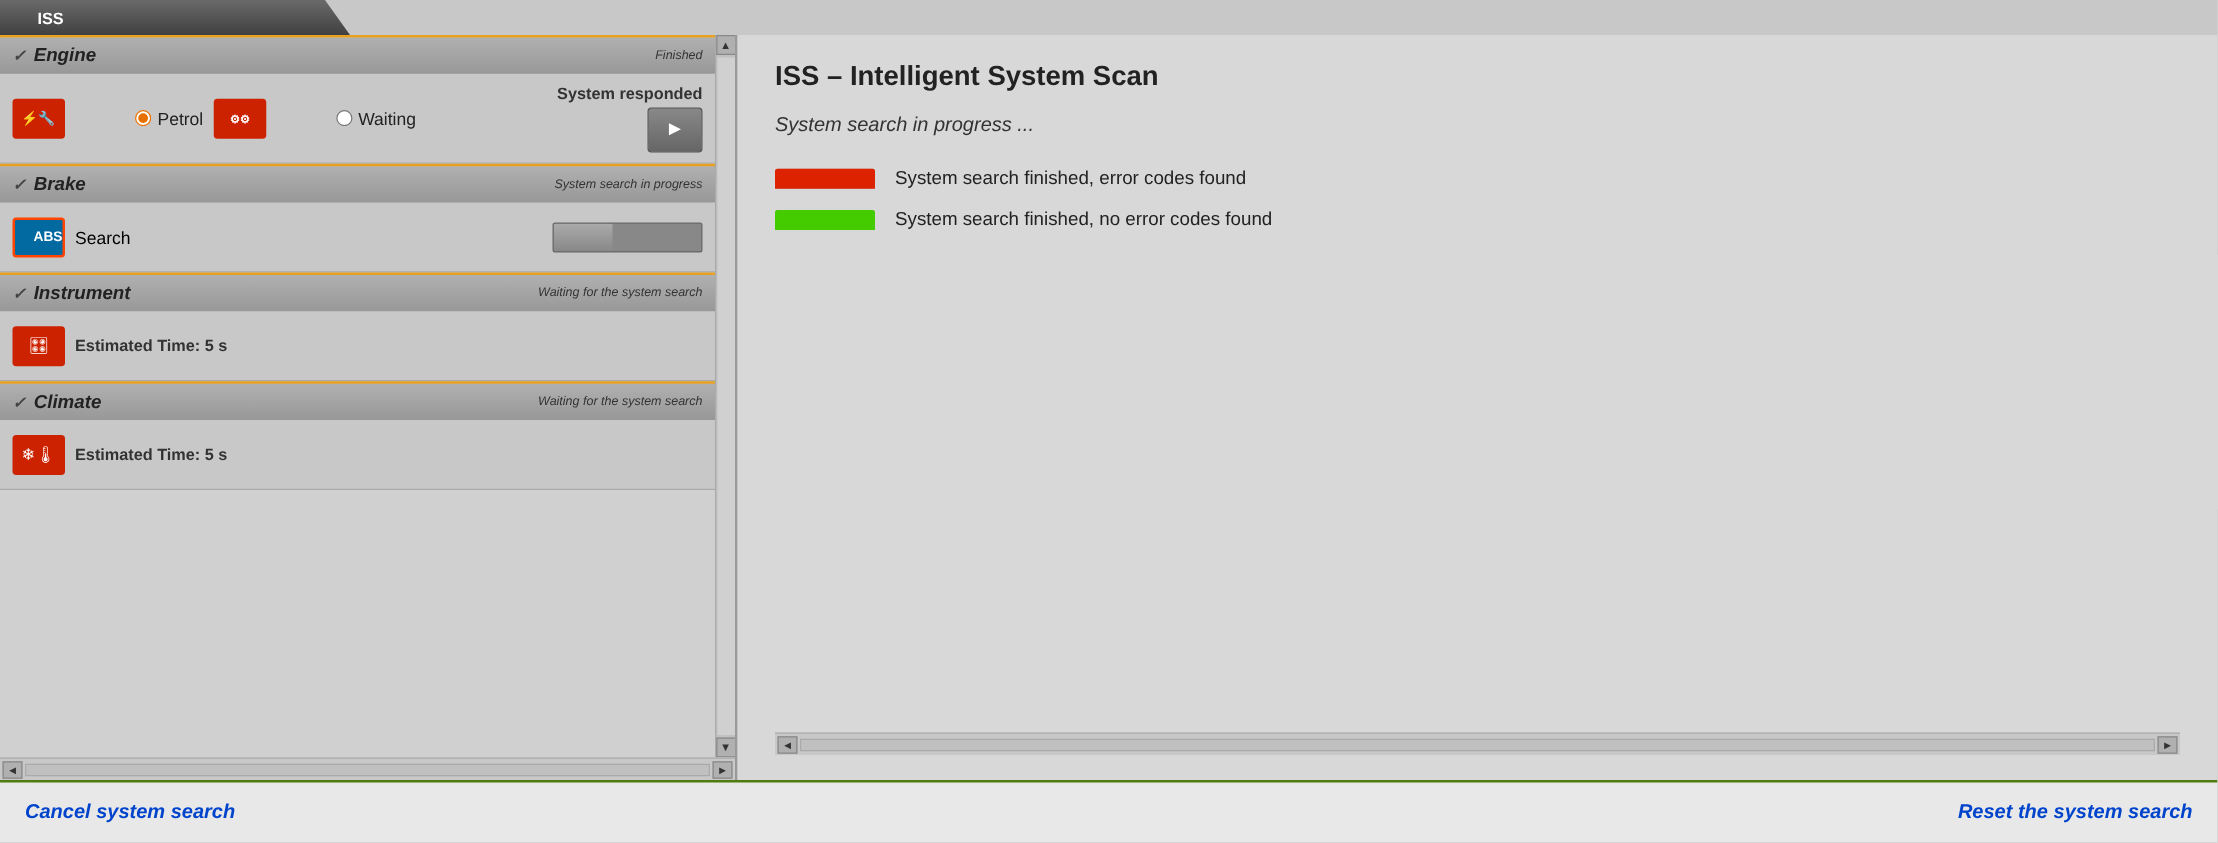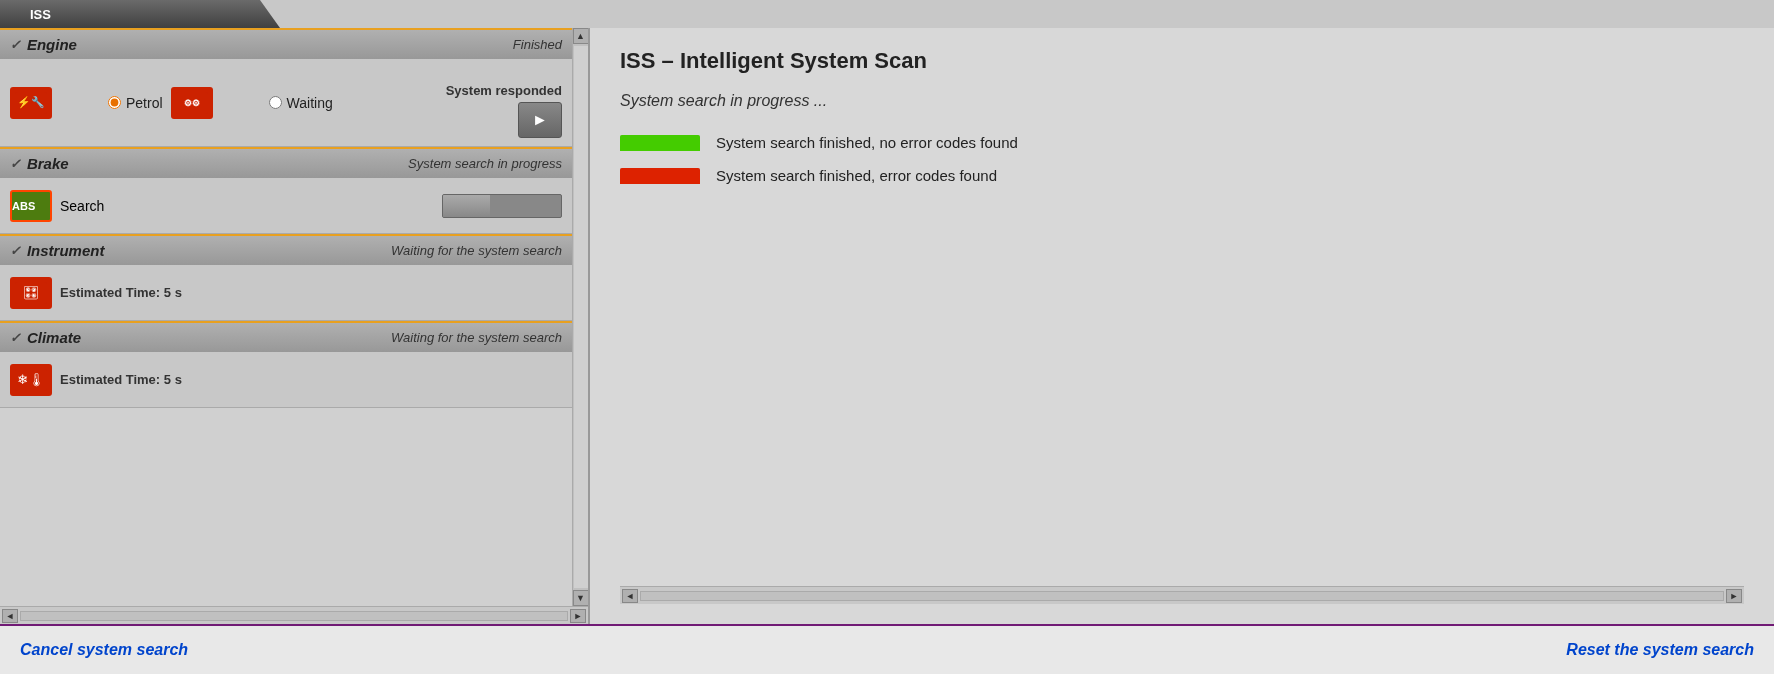--- a/index.html
+++ b/index.html
@@ -77,21 +77,21 @@
       color: #222;
     }
 
     .checkmark {
       color: #444;
       font-size: 13px;
     }
 
     .status-text {
       font-style: italic;
-      font-size: 13px;
+      font-size: 10px;
       color: #333;
     }
 
     .system-body {
       padding: 8px 10px;
       display: flex;
       align-items: center;
       justify-content: space-between;
       min-height: 55px;
     }
@@ -139,46 +139,45 @@
       justify-content: center;
       color: white;
       font-size: 11px;
       font-weight: bold;
     }
 
     .system-responded {
       font-weight: bold;
       font-size: 13px;
       color: #333;
-      margin-top: 16px;
     }
 
     .forward-btn {
       width: 44px;
       height: 36px;
       background: linear-gradient(to bottom, #888, #666);
       border: 1px solid #555;
       border-radius: 3px;
       display: flex;
       align-items: center;
       justify-content: center;
       cursor: pointer;
       color: white;
       font-size: 16px;
     }
 
     
     .abs-icon {
       width: 42px;
       height: 32px;
-      background: #4d7c0f;
+      background: #0369a1;
       border-radius: 3px;
       display: flex;
       align-items: center;
-      justify-content: flex-start;
+      justify-content: flex-end;
       color: white;
       font-size: 12px;
       font-weight: bold;
       border: 2px solid #ff4400;
     }
 
     .progress-bar-container {
       width: 120px;
       height: 24px;
       background: #888;
@@ -301,21 +300,21 @@
       font-size: 14px;
       color: #333;
       line-height: 1.5;
       margin-bottom: 16px;
     }
 
     
     .bottom-bar {
       height: 50px;
       background: #e8e8e8;
-      border-top: 2px solid #701a75;
+      border-top: 2px solid #4d7c0f;
       display: flex;
       align-items: center;
       justify-content: space-between;
       padding: 0 20px;
     }
 
     .cancel-link {
       color: #0044cc;
       font-style: italic;
       font-weight: bold;
@@ -533,33 +532,33 @@
     </div>
   </div>
 
   <div class="right-panel">
     <div class="iss-title">ISS – Intelligent System Scan</div>
     <div class="search-progress-text">System search in progress ...</div>
 
     <div class="legend-items">
 
       <div class="legend-item">
+        <div class="legend-bar legend-bar-red">
+          <div class="legend-bar-bg"></div>
+          <div class="legend-bar-color"></div>
+        </div>
+        <span class="legend-text">System search finished, error codes found</span>
+      </div>
+
+      <div class="legend-item">
         <div class="legend-bar legend-bar-green">
           <div class="legend-bar-bg"></div>
           <div class="legend-bar-color"></div>
         </div>
         <span class="legend-text">System search finished, no error codes found</span>
-      </div>
-
-      <div class="legend-item">
-        <div class="legend-bar legend-bar-red">
-          <div class="legend-bar-bg"></div>
-          <div class="legend-bar-color"></div>
-        </div>
-        <span class="legend-text">System search finished, error codes found</span>
       </div>
 
     </div>
 
 
     <div style="margin-top:auto;">
       <div class="horiz-scroll-area">
         <div class="horiz-scroll-arrow">◄</div>
         <div class="horiz-scroll-track" style="background:#c0c0c0; flex:1; height:10px; border:1px solid #aaa;"></div>
         <div class="horiz-scroll-arrow">►</div>

